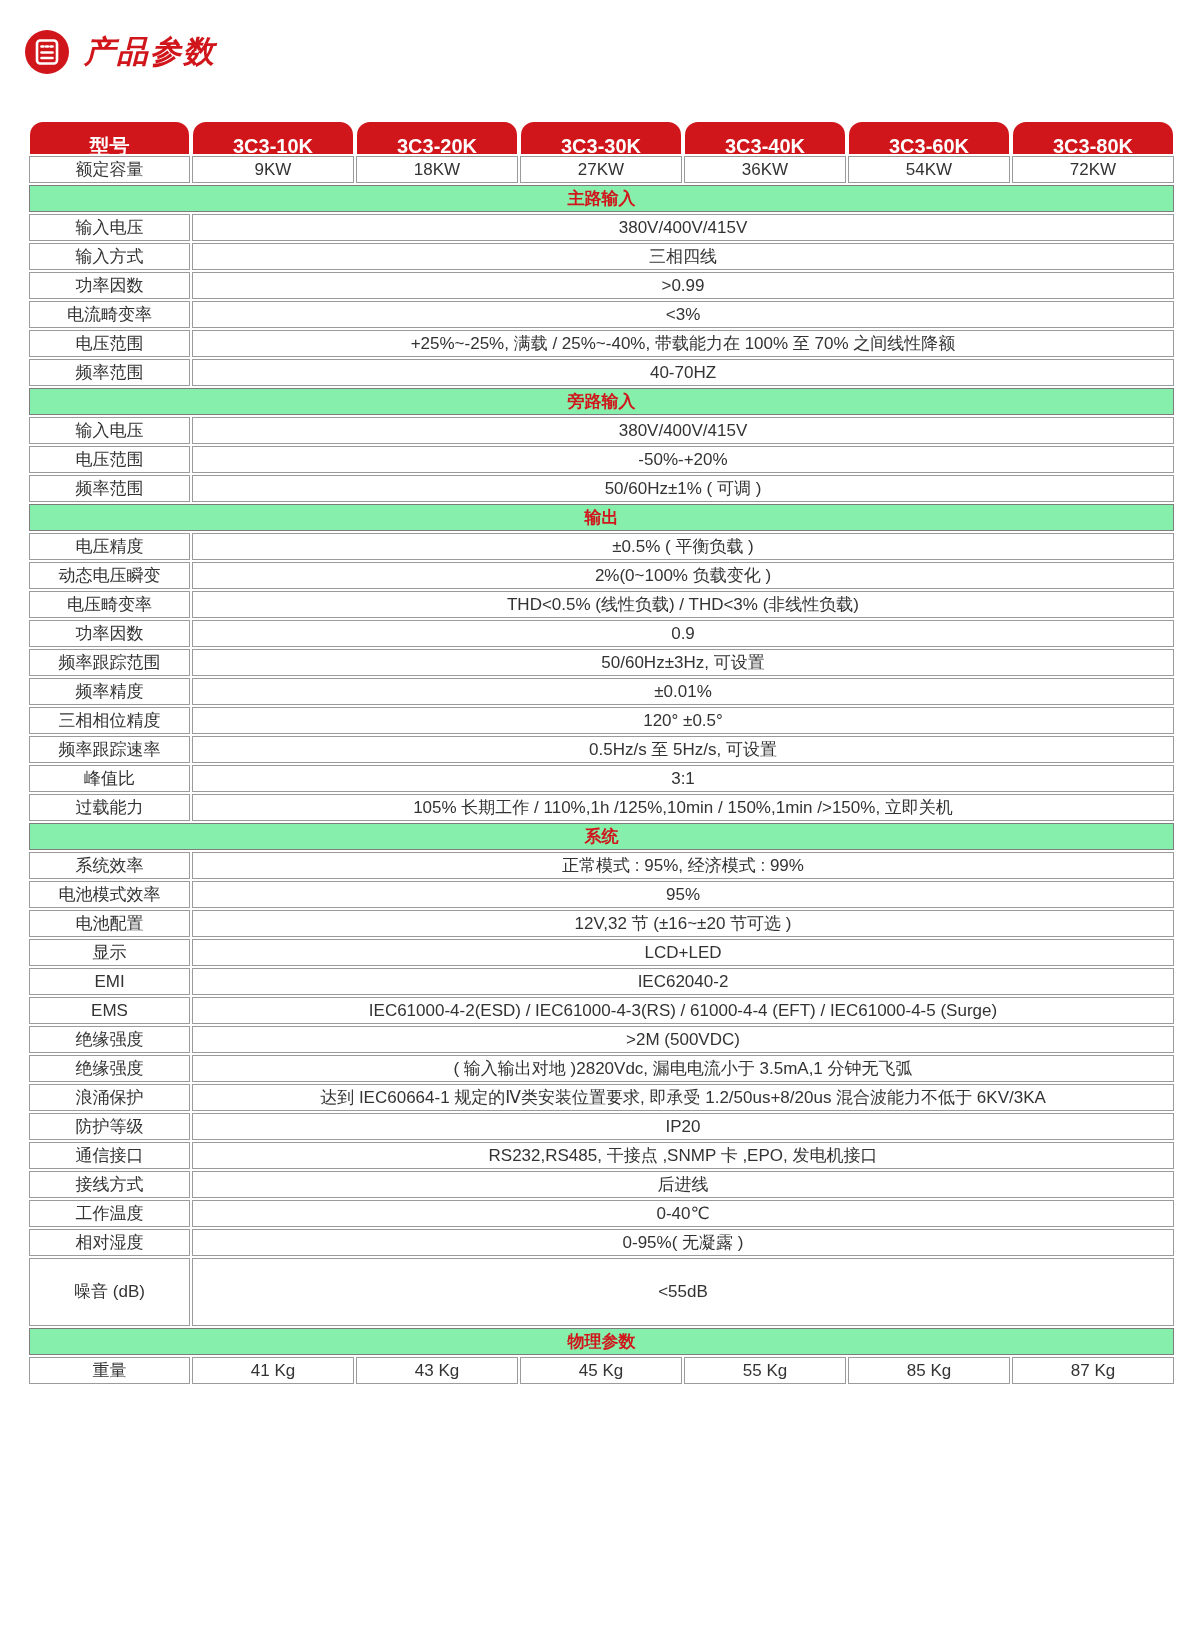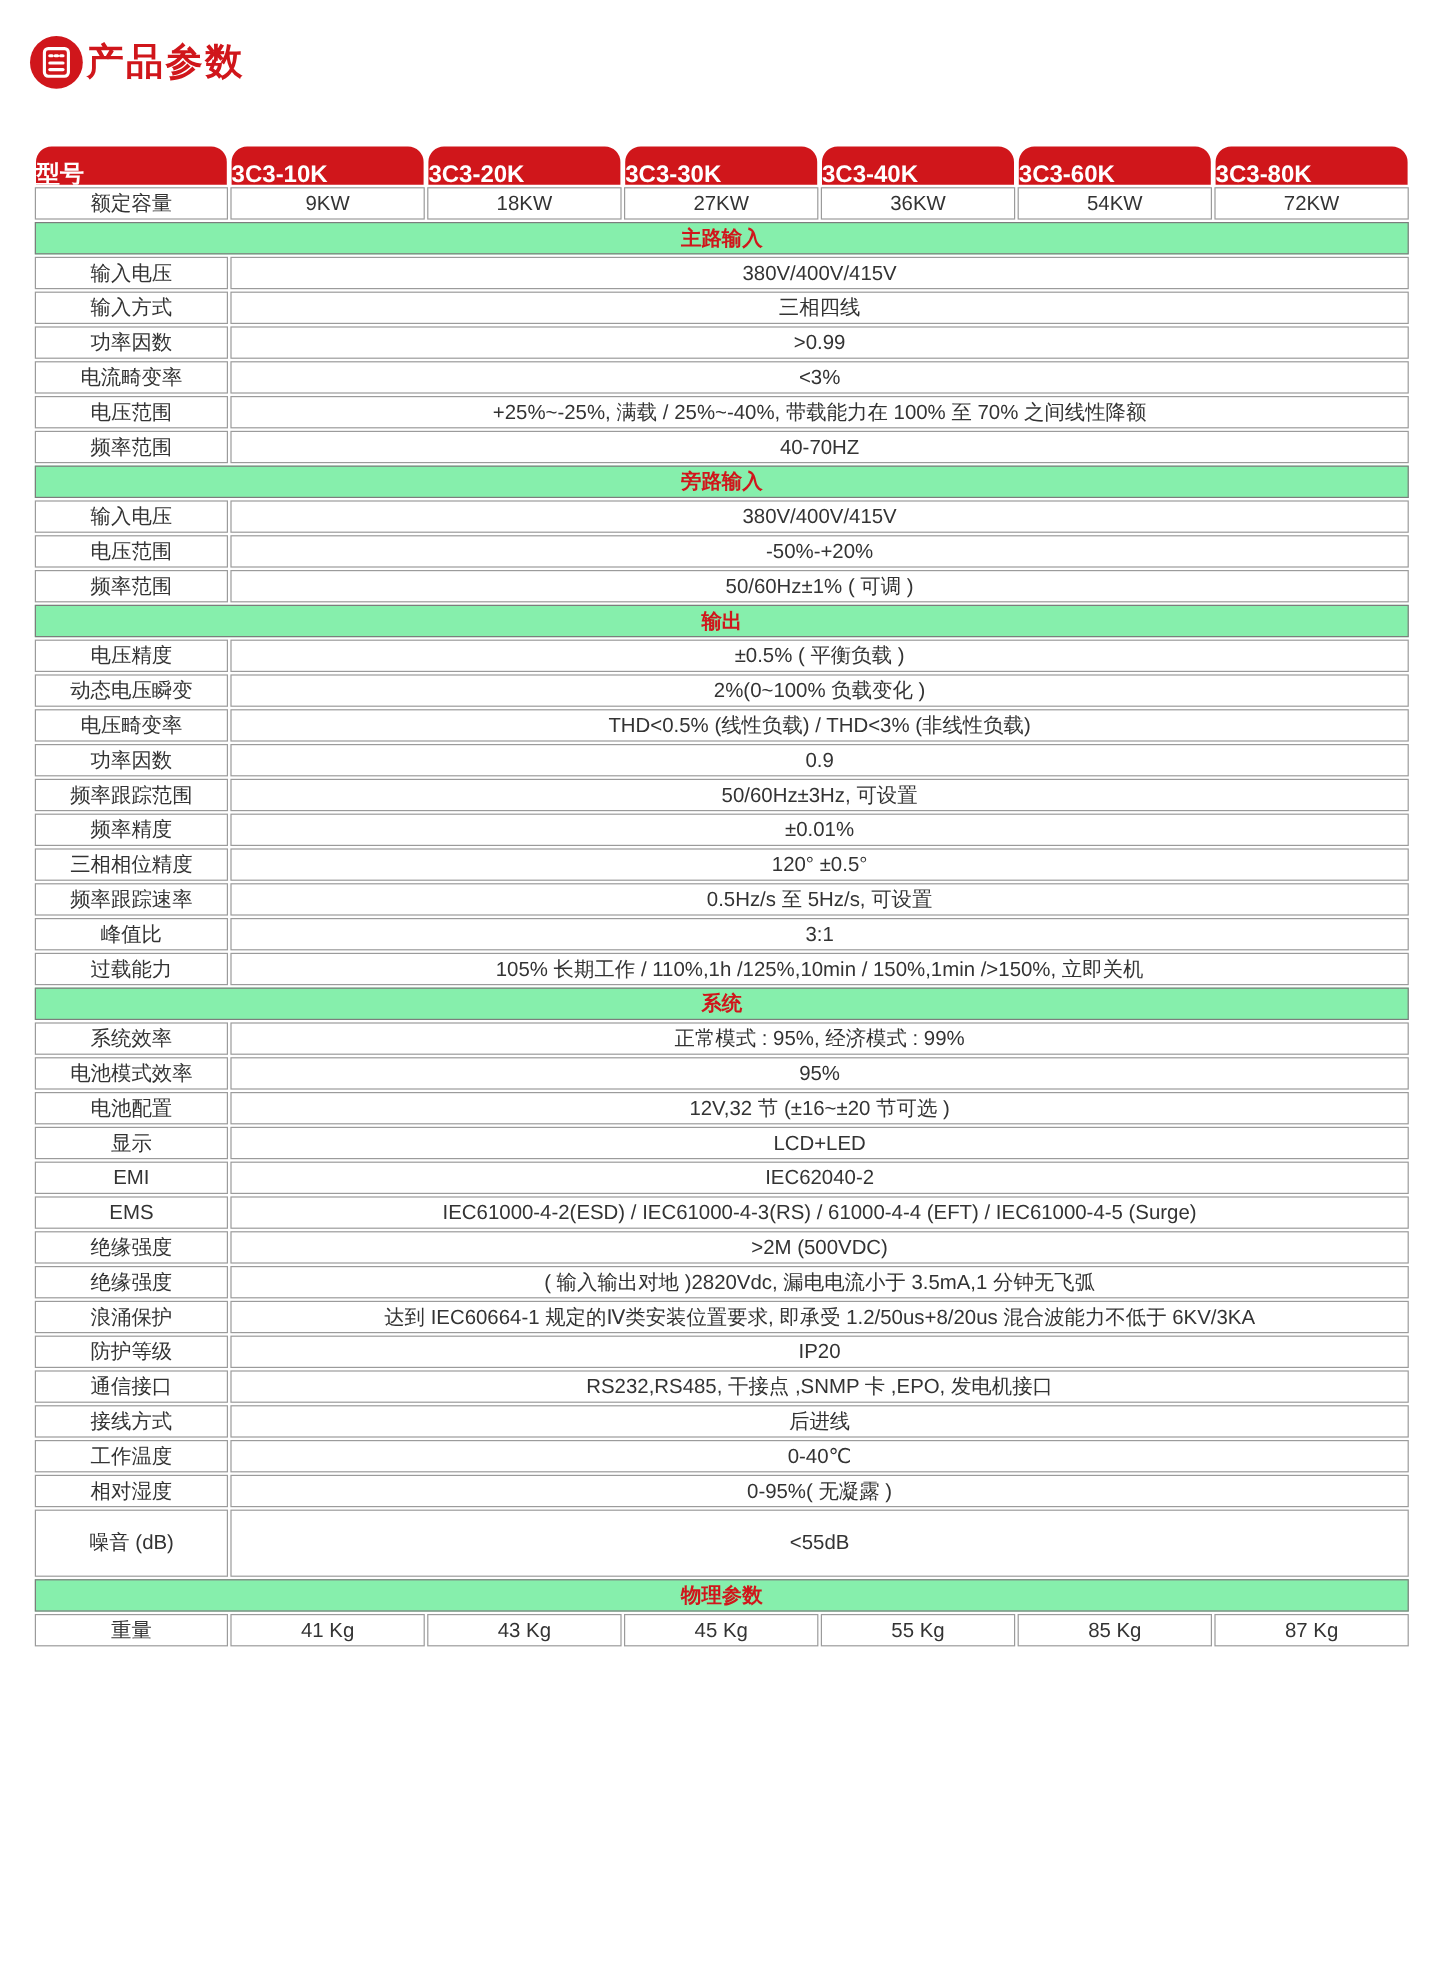--- a/index.html
+++ b/index.html
@@ -12,23 +12,24 @@
   .page {
     width: 1200px;
     height: 1652px;
     background: #ffffff;
     position: relative;
   }
   
   .title-bar {
     display: flex;
     align-items: center;
-    gap: 2px;
+    gap: 14px;
     padding: 22px 0 0 24px;
     height: 82px;
+    font-style: italic;
   }
   .title-icon { width: 46px; height: 46px; flex: 0 0 auto; }
   .page-title {
     font-size: 31px;
     font-weight: bold;
     color: #d0161b;
     letter-spacing: 2px;
   }
   
   .spec-table-wrap { padding: 22px 26px 0 27px; }
@@ -45,26 +46,28 @@
     border: none;
     padding: 0;
     height: 48px;
     vertical-align: bottom;
   }
   td.model-header-cell .pill {
     background: #d0161b;
     color: #ffffff;
     font-weight: bold;
     font-size: 20px;
+    text-align: center;
     height: 32px;
     line-height: 48px;
     margin: 0 1px;
     border-radius: 13px 13px 0 0;
     overflow: hidden;
     white-space: nowrap;
+    text-decoration: underline;
   }
   
   td.cell {
     border: 1px solid #9b9b9b;
     background: #ffffff;
     height: 27px;
     font-size: 17px;
     text-align: center;
     vertical-align: middle;
     padding: 1px 6px;
@@ -75,21 +78,21 @@
   td.section-cell {
     border: 1px solid #7d7d7d;
     background: #86efac;
     color: #d0161b;
     font-weight: bold;
     font-size: 17px;
     text-align: center;
     height: 25px;
     padding: 1px 6px;
   }
-  tr.tall td.cell  { height: 56px; }
+  tr.tall td.cell  { height: 68px; }
   tr.tall2 td.cell { height: 48px; }
 </style>
 </head>
 <body>
 
 <div class="page">
 
   <div class="title-bar">
     <span class="title-icon">
       <svg viewBox="0 0 46 46" width="46" height="46" aria-hidden="true">

